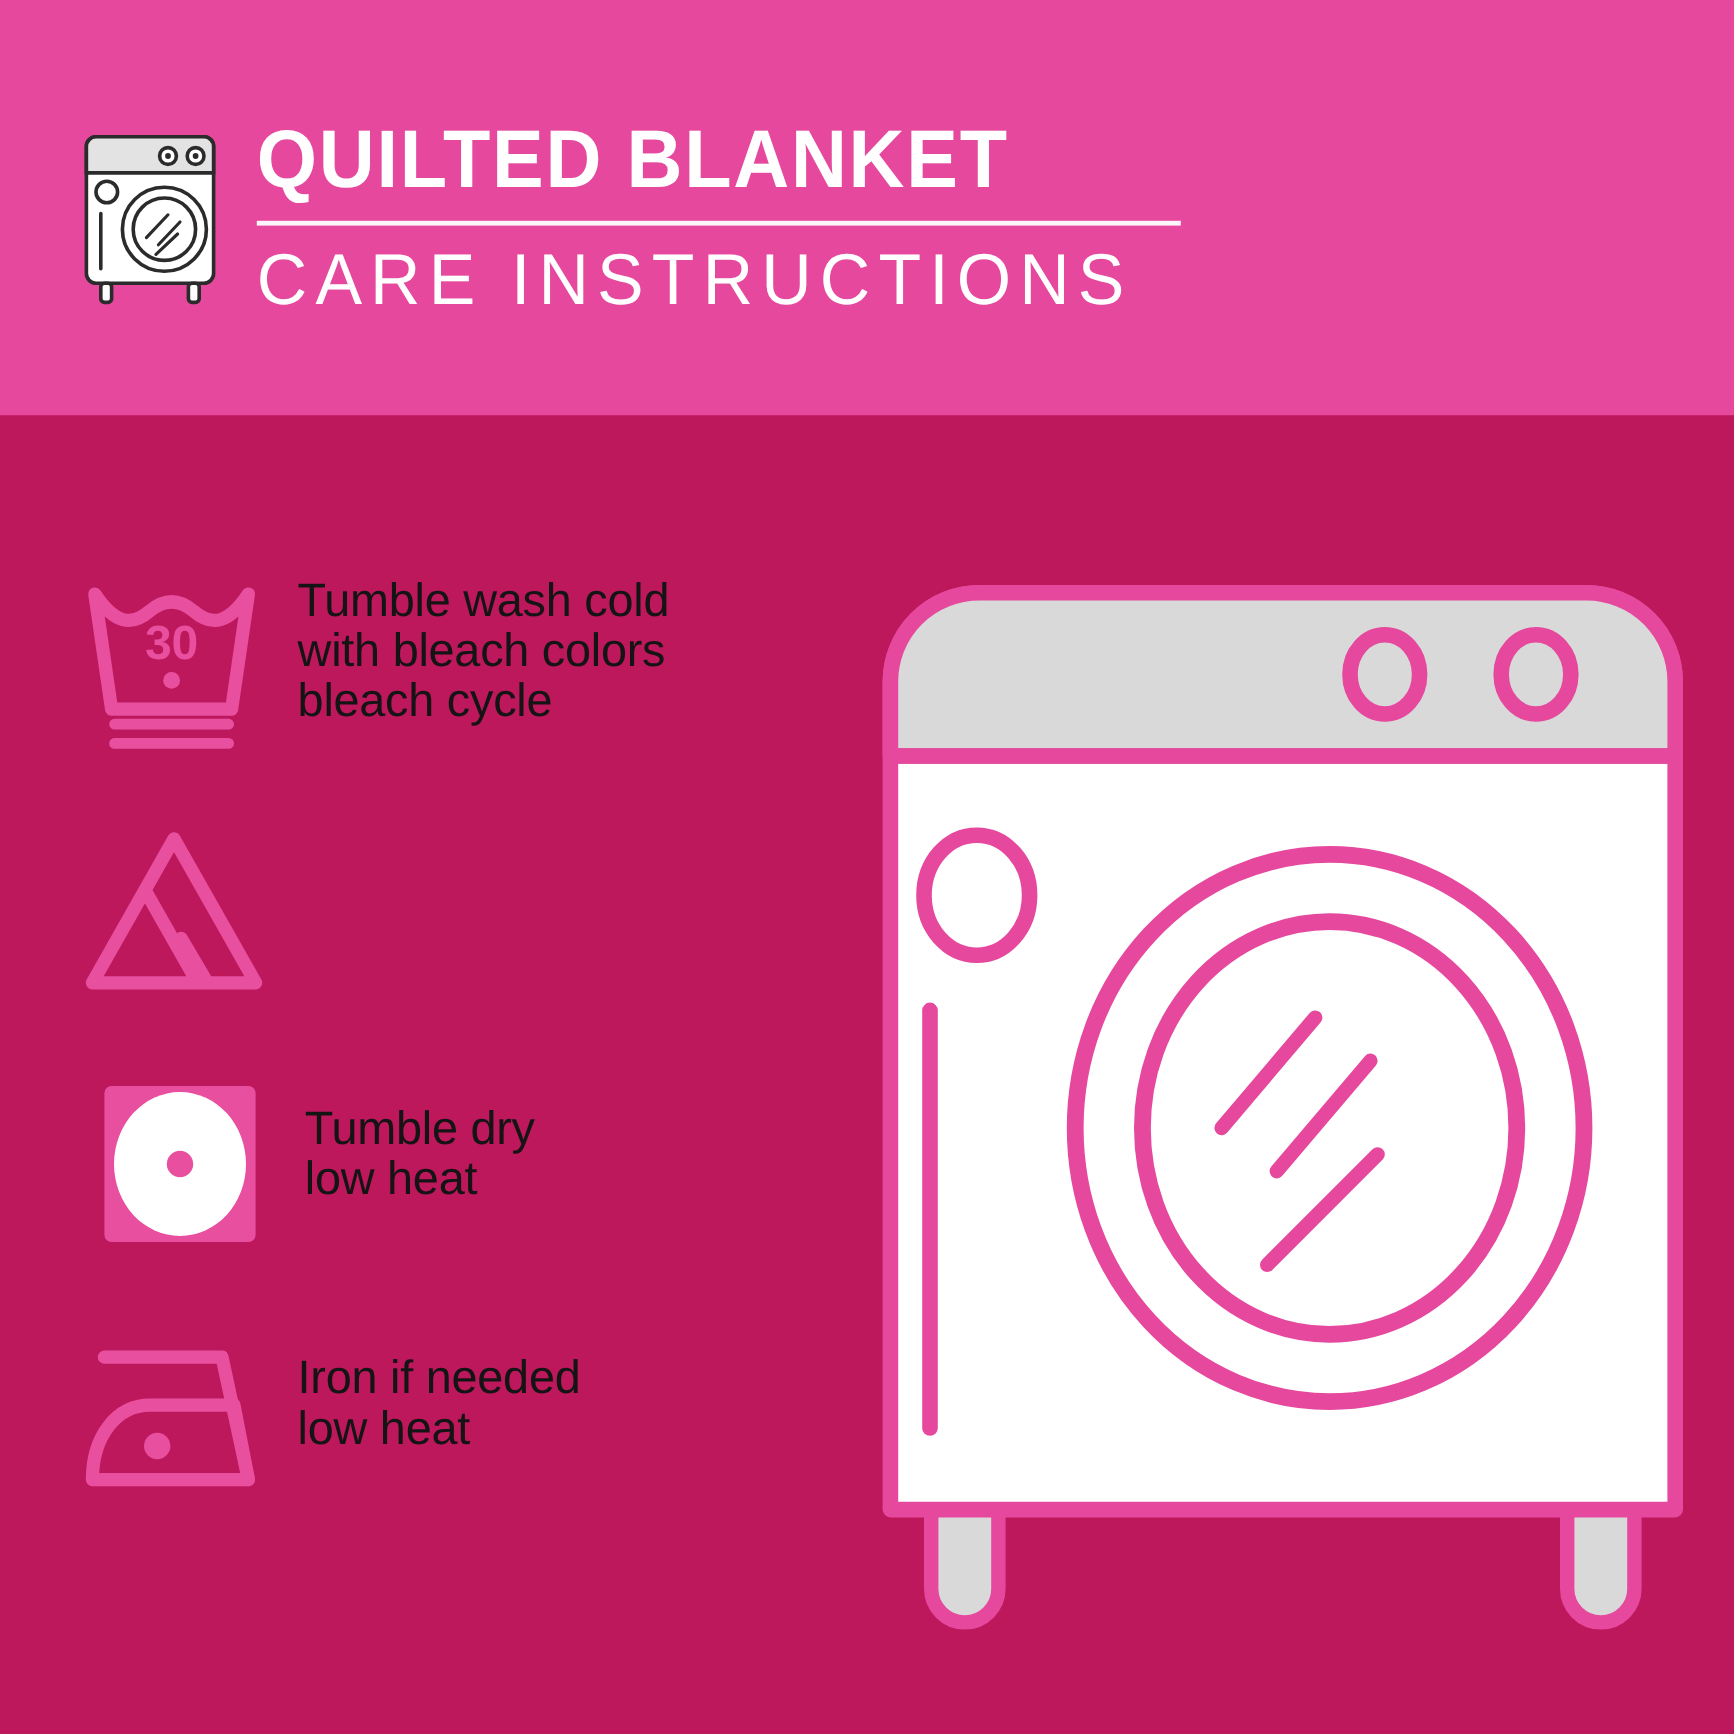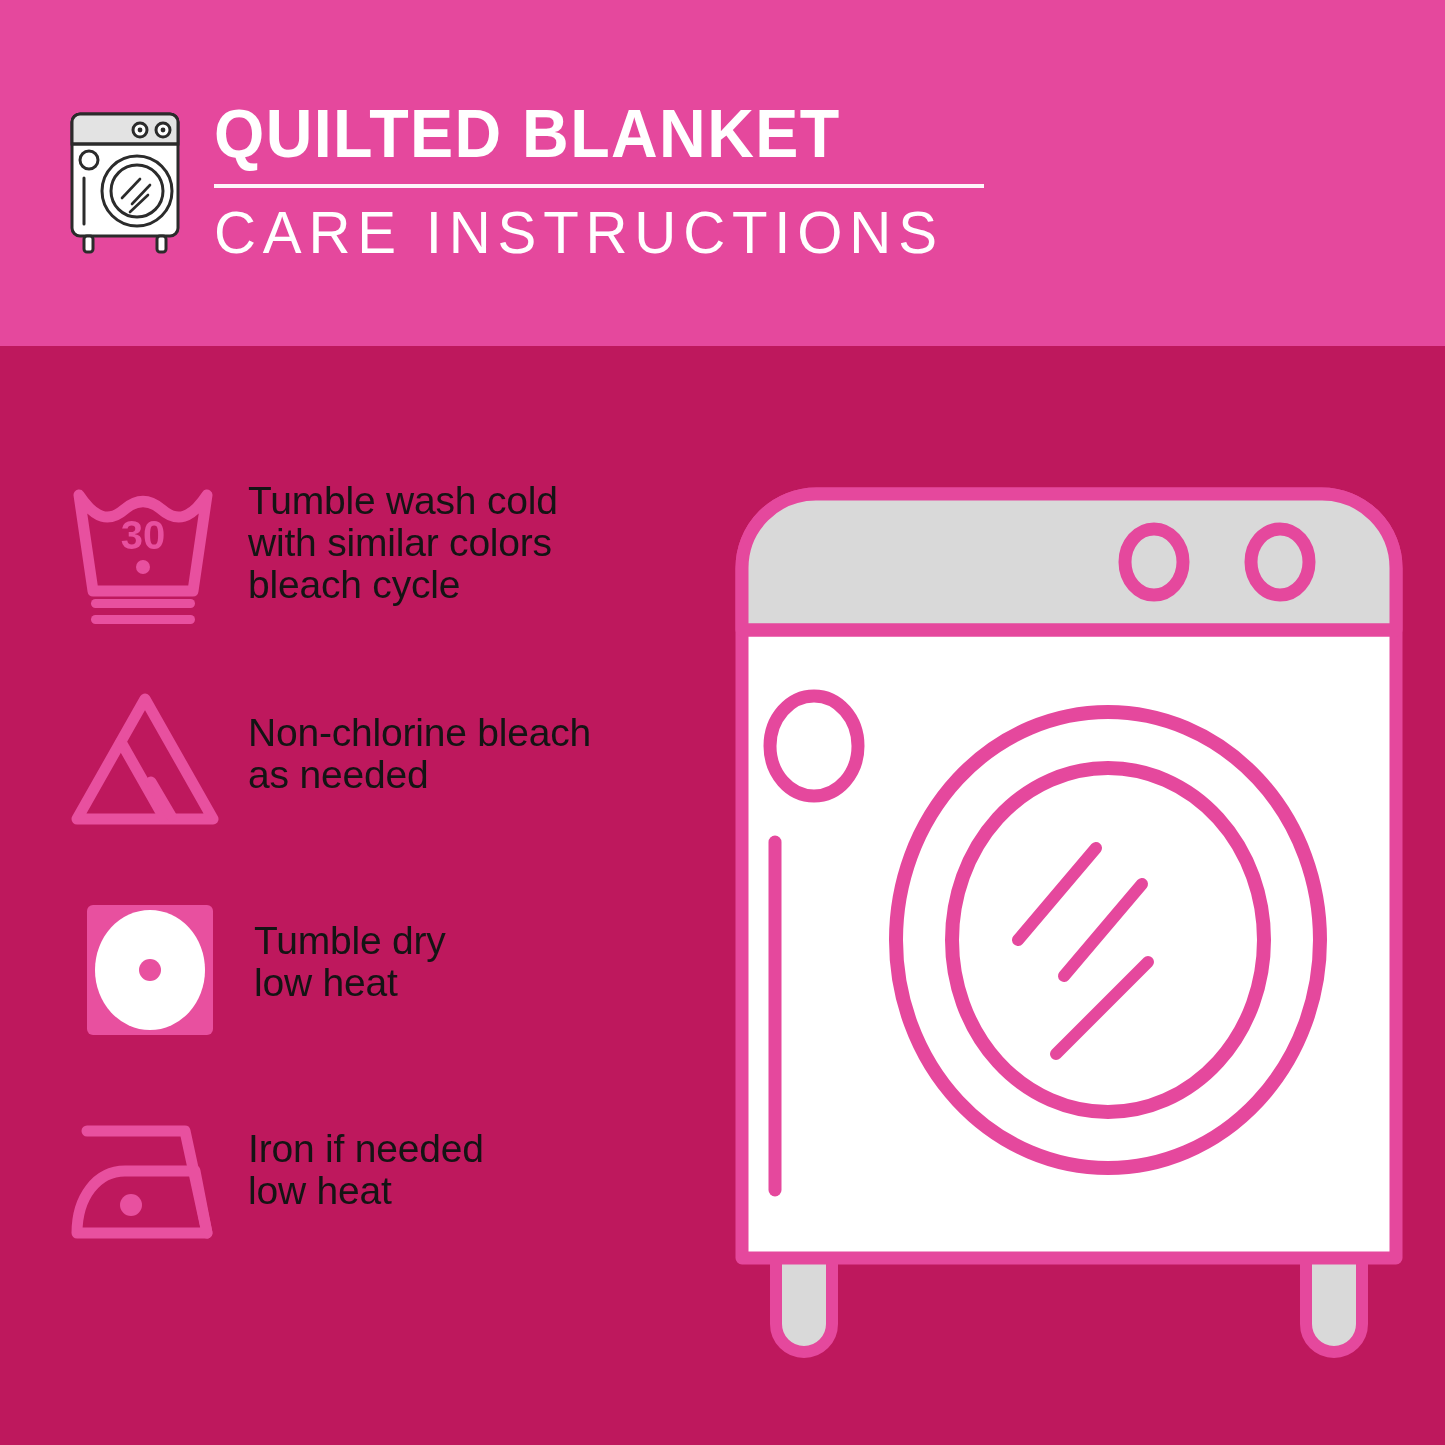--- a/index.html
+++ b/index.html
@@ -187,38 +187,34 @@
           <text x="78" y="74" fill="#e8509f" font-family="'Liberation Sans', sans-serif" font-size="40" font-weight="700" text-anchor="middle">30</text>
 
           <circle cx="78" cy="92" r="7" fill="#e8509f"></circle>
 
           <rect x="26" y="124" width="104" height="9" rx="4.5" fill="#e8509f"></rect>
           <rect x="26" y="140" width="104" height="9" rx="4.5" fill="#e8509f"></rect>
         </svg>
       </div>
       <div class="care-text">
         <span class="line">Tumble wash cold</span>
-        <span class="line">with similar colors</span>
+        <span class="line">with bleach colors</span>
         <span class="line">bleach cycle</span>
       </div>
     </div>
 
     <div class="care-row row-1">
       <div class="care-symbol">
         <svg viewBox="0 0 160 150" width="160" height="150" aria-hidden="true">
 
           <path d="M80 14 L 148 134 L 12 134 Z" fill="none" stroke="#e8509f" stroke-width="11" stroke-linejoin="round"></path>
 
           <line x1="56" y1="57" x2="98" y2="131" stroke="#e8509f" stroke-width="11" stroke-linecap="round"></line>
           <line x1="86" y1="97" x2="106" y2="131" stroke="#e8509f" stroke-width="11" stroke-linecap="round"></line>
         </svg>
-      </div>
-      <div class="care-text">
-        <span class="line">Non-chlorine bleach</span>
-        <span class="line">as needed</span>
       </div>
     </div>
 
     <div class="care-row row-2">
       <div class="care-symbol">
         <svg viewBox="0 0 160 150" width="160" height="150" aria-hidden="true">
 
           <rect x="22" y="10" width="126" height="130" rx="6" fill="#e8509f"></rect>
 
           <ellipse cx="85" cy="75" rx="55" ry="60" fill="#ffffff"></ellipse>

